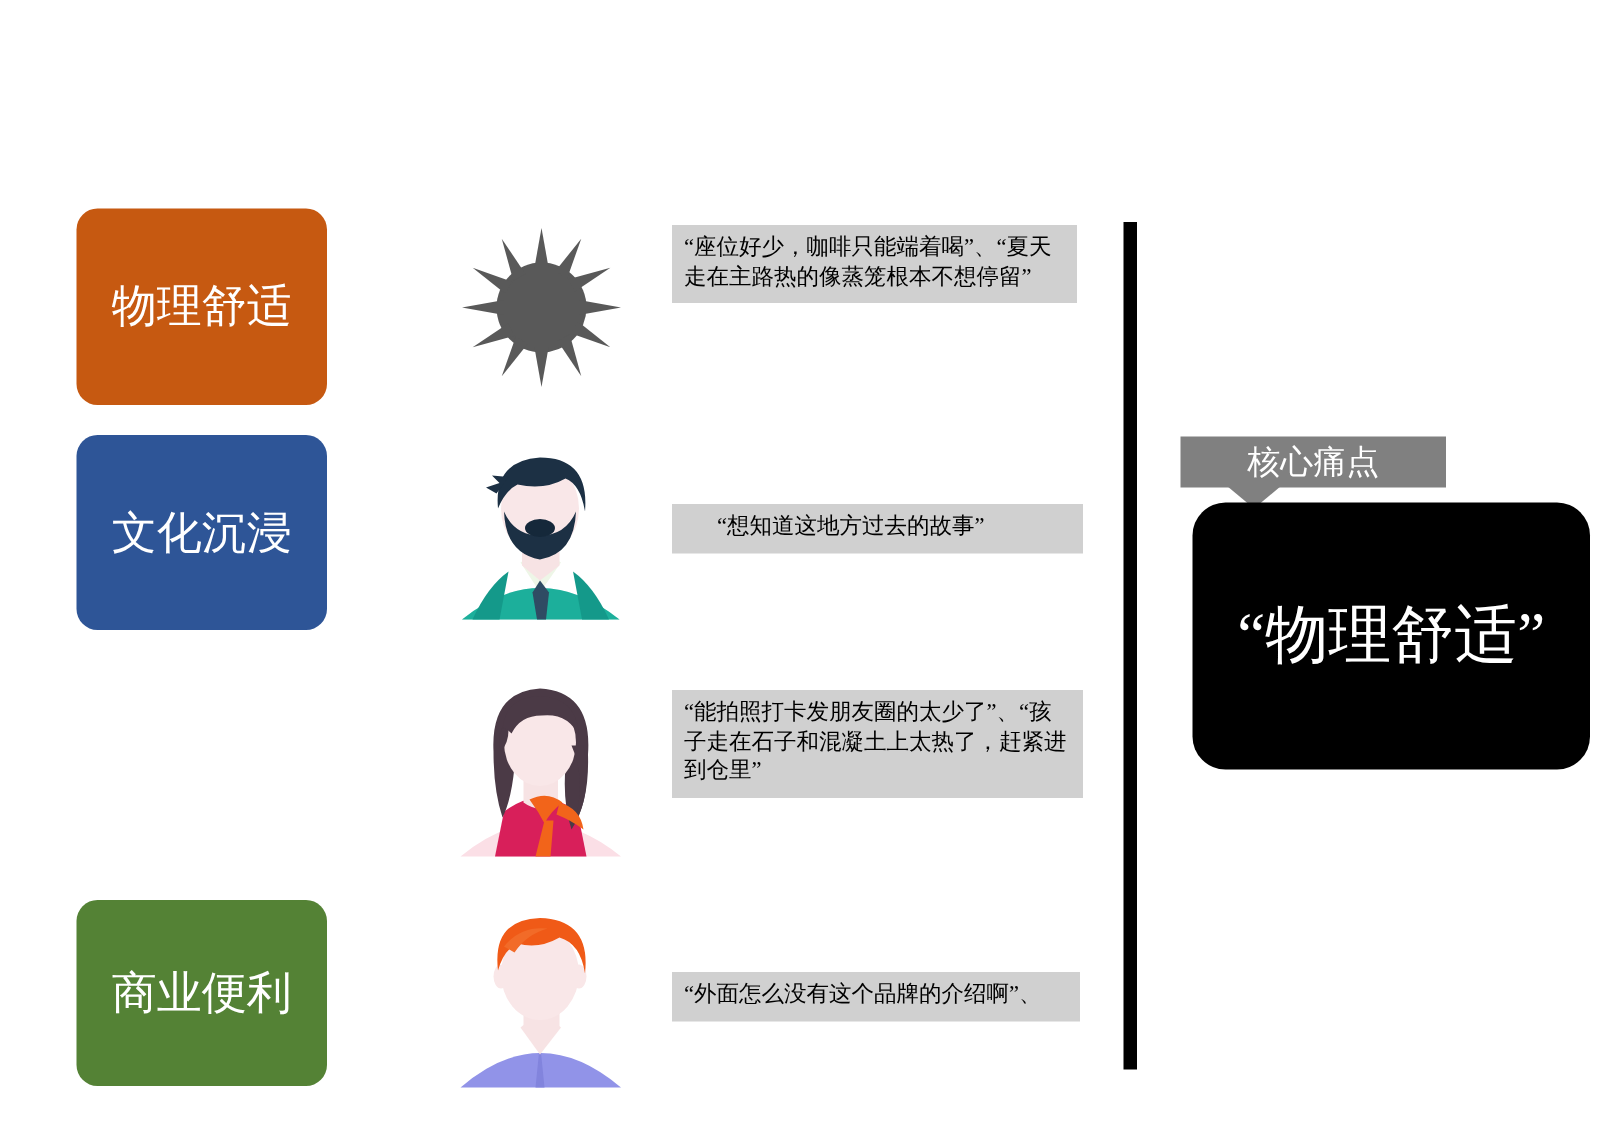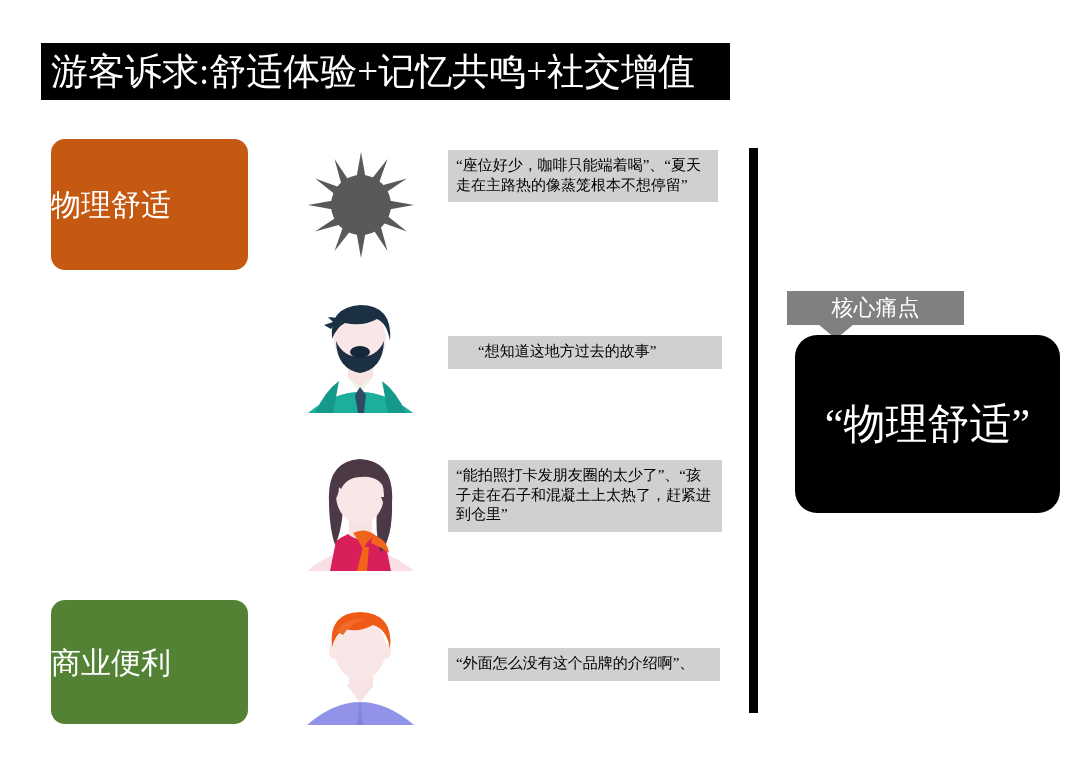--- a/index.html
+++ b/index.html
@@ -35,25 +35,25 @@
     line-height: 1;
     letter-spacing: 0px;
     white-space: nowrap;
     font-family: "Liberation Serif", "DejaVu Serif", serif;
   }
 
   
   .chip {
     position: absolute;
     left: 51px;
-    width: 197px;
+    width: 167px;
     border-radius: 14px;
     display: flex;
     align-items: center;
-    justify-content: flex-start;
+    justify-content: center;
     box-sizing: border-box;
   }
   .chip-label {
     color: #ffffff;
     font-size: 30px;
     line-height: 1.1;
     white-space: nowrap;
     font-family: "Liberation Serif", "DejaVu Serif", serif;
   }
   .chip-0 { top: 139px; height: 131px; }
@@ -151,26 +151,26 @@
     line-height: 1;
     white-space: nowrap;
     font-family: "Liberation Serif", "DejaVu Serif", serif;
   }
 </style>
 </head>
 <body>
 
 <div id="slide">
 
-  <div class="title-bar" style="background: rgb(0, 0, 0);">
-    <span class="title-text" style="color: rgb(255, 255, 255);">游客诉求:舒适体验+记忆共鸣+社交增值</span>
-  </div>
 
   <div class="chip chip-0" style="background: rgb(198, 89, 17);">
     <span class="chip-label">物理舒适</span>
+  </div>
+  <div class="chip chip-1" style="background: rgb(46, 85, 151);">
+    <span class="chip-label">文化沉浸</span>
   </div>
   <div class="chip chip-3" style="background: rgb(84, 130, 53);">
     <span class="chip-label">商业便利</span>
   </div>
 
   <div class="icon-cell icon-0">
     <svg width="110" height="110" viewBox="0 0 110 110" aria-hidden="true">
       <circle cx="55" cy="55" r="30" fill="#595959"></circle>
       <g fill="#595959">
         <polygon points="55,2 60,30 50,30"></polygon>

